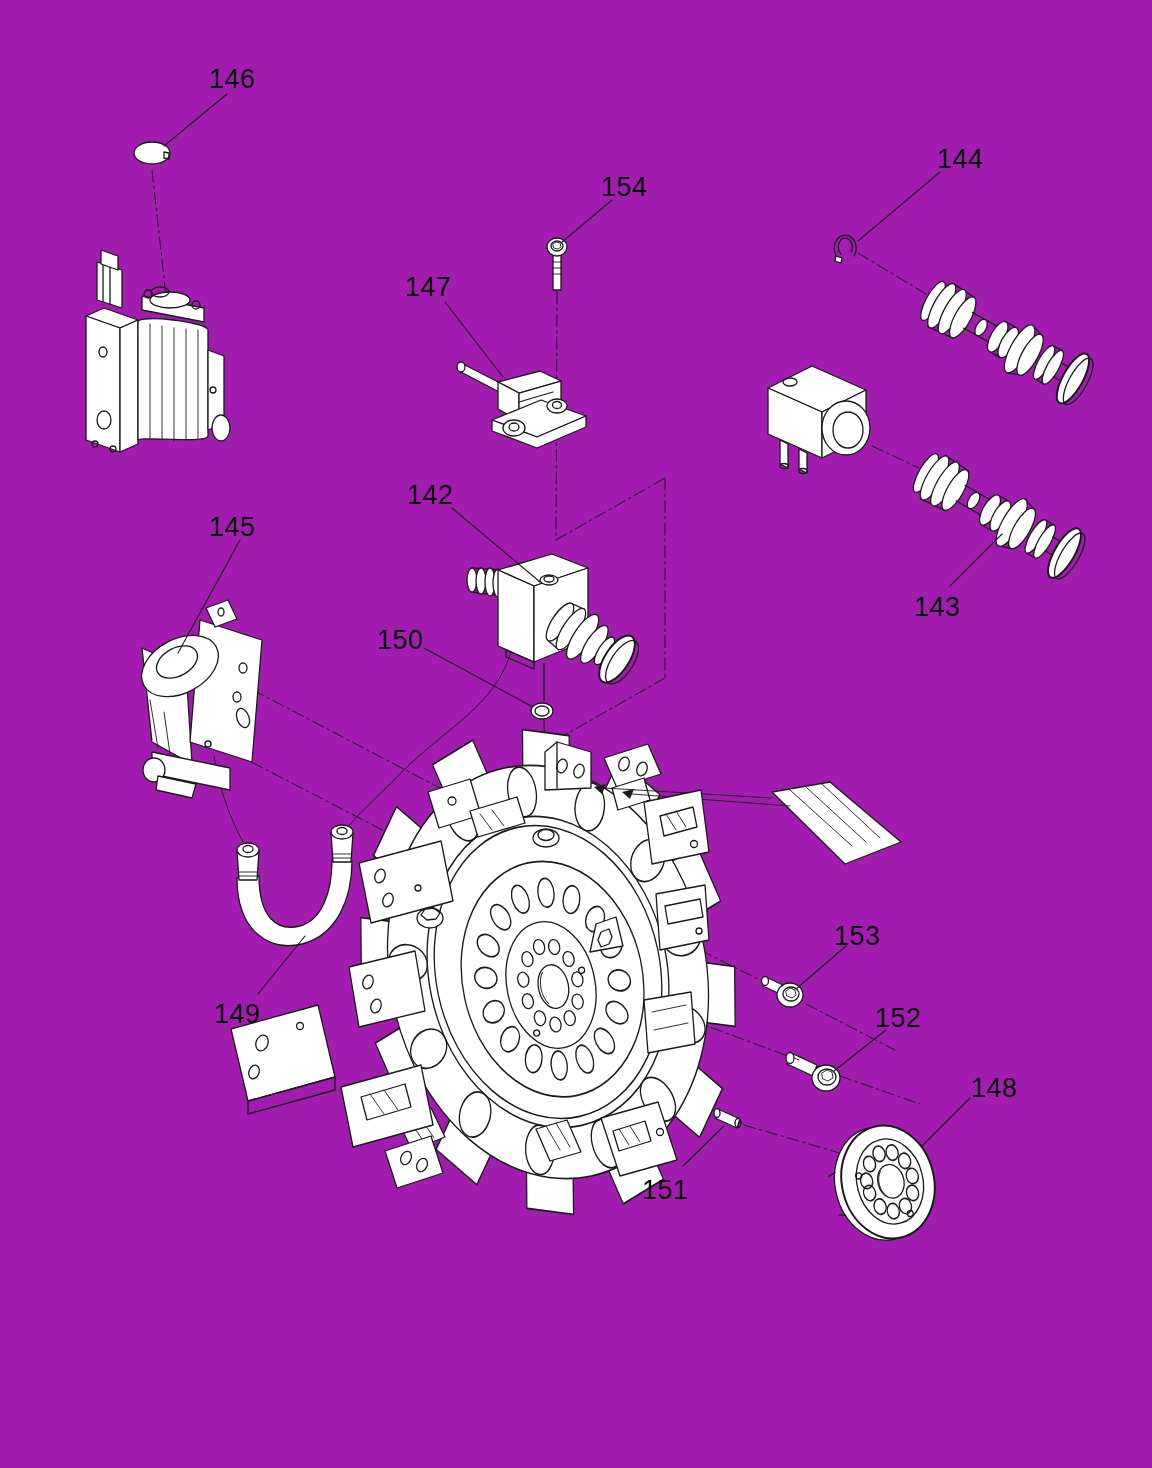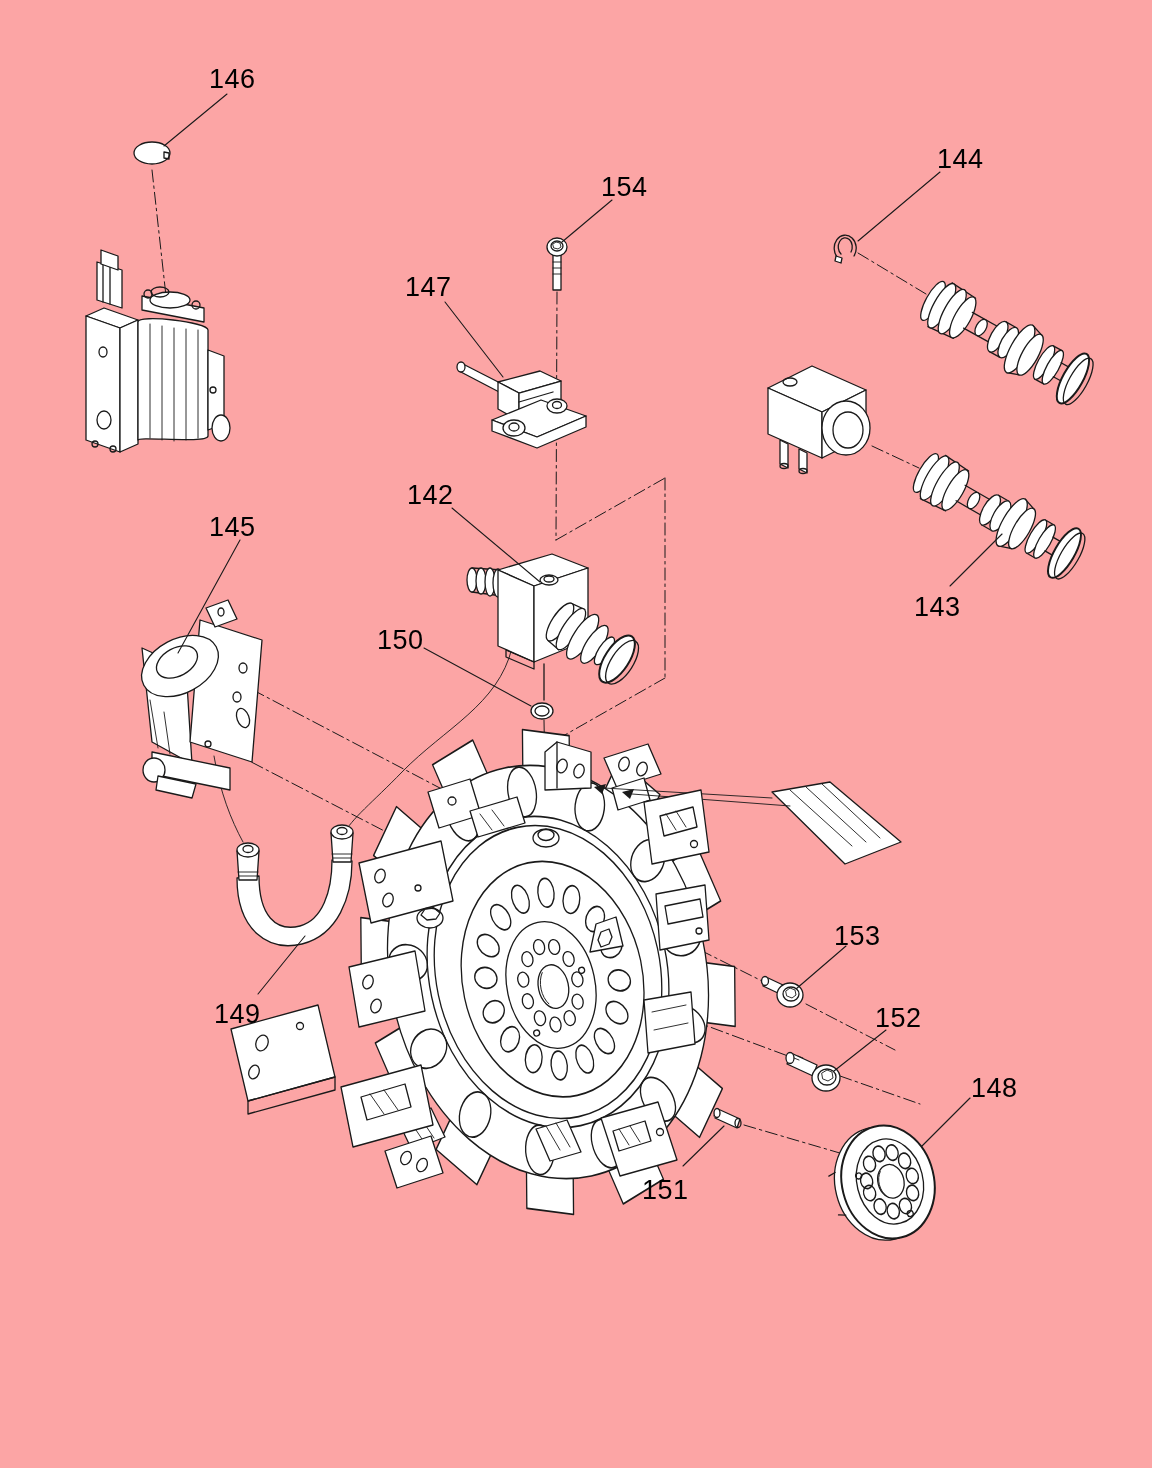--- a/index.html
+++ b/index.html
@@ -1,16 +1,16 @@
 <!DOCTYPE html>
 <html><head>
 <meta charset="utf-8">
 <style>
   html,body{margin:0;padding:0;background:#ffffff;}
-  .stage{position:relative;width:1152px;height:1468px;background:#fca5a5;overflow:hidden;
+  .stage{position:relative;width:1152px;height:1468px;background:#a21caf;overflow:hidden;
          font-family:"Liberation Sans",sans-serif;}
   svg{display:block}
   svg *{stroke-linecap:round;stroke-linejoin:round}
   .s {stroke:#1a1a1a;stroke-width:1.3;fill:none}
   .f {stroke:#1a1a1a;stroke-width:1.3;fill:#ffffff}
   .b {stroke-width:2}
   .thin{stroke-width:.9}
   .cl{stroke:#1a1a1a;stroke-width:1;fill:none;stroke-dasharray:12 4 2.5 4}
   .ldr{stroke:#1a1a1a;stroke-width:1.1;fill:none}
   .plbl{font-family:"Liberation Sans",sans-serif;font-size:27px;fill:#000;letter-spacing:.5px}

